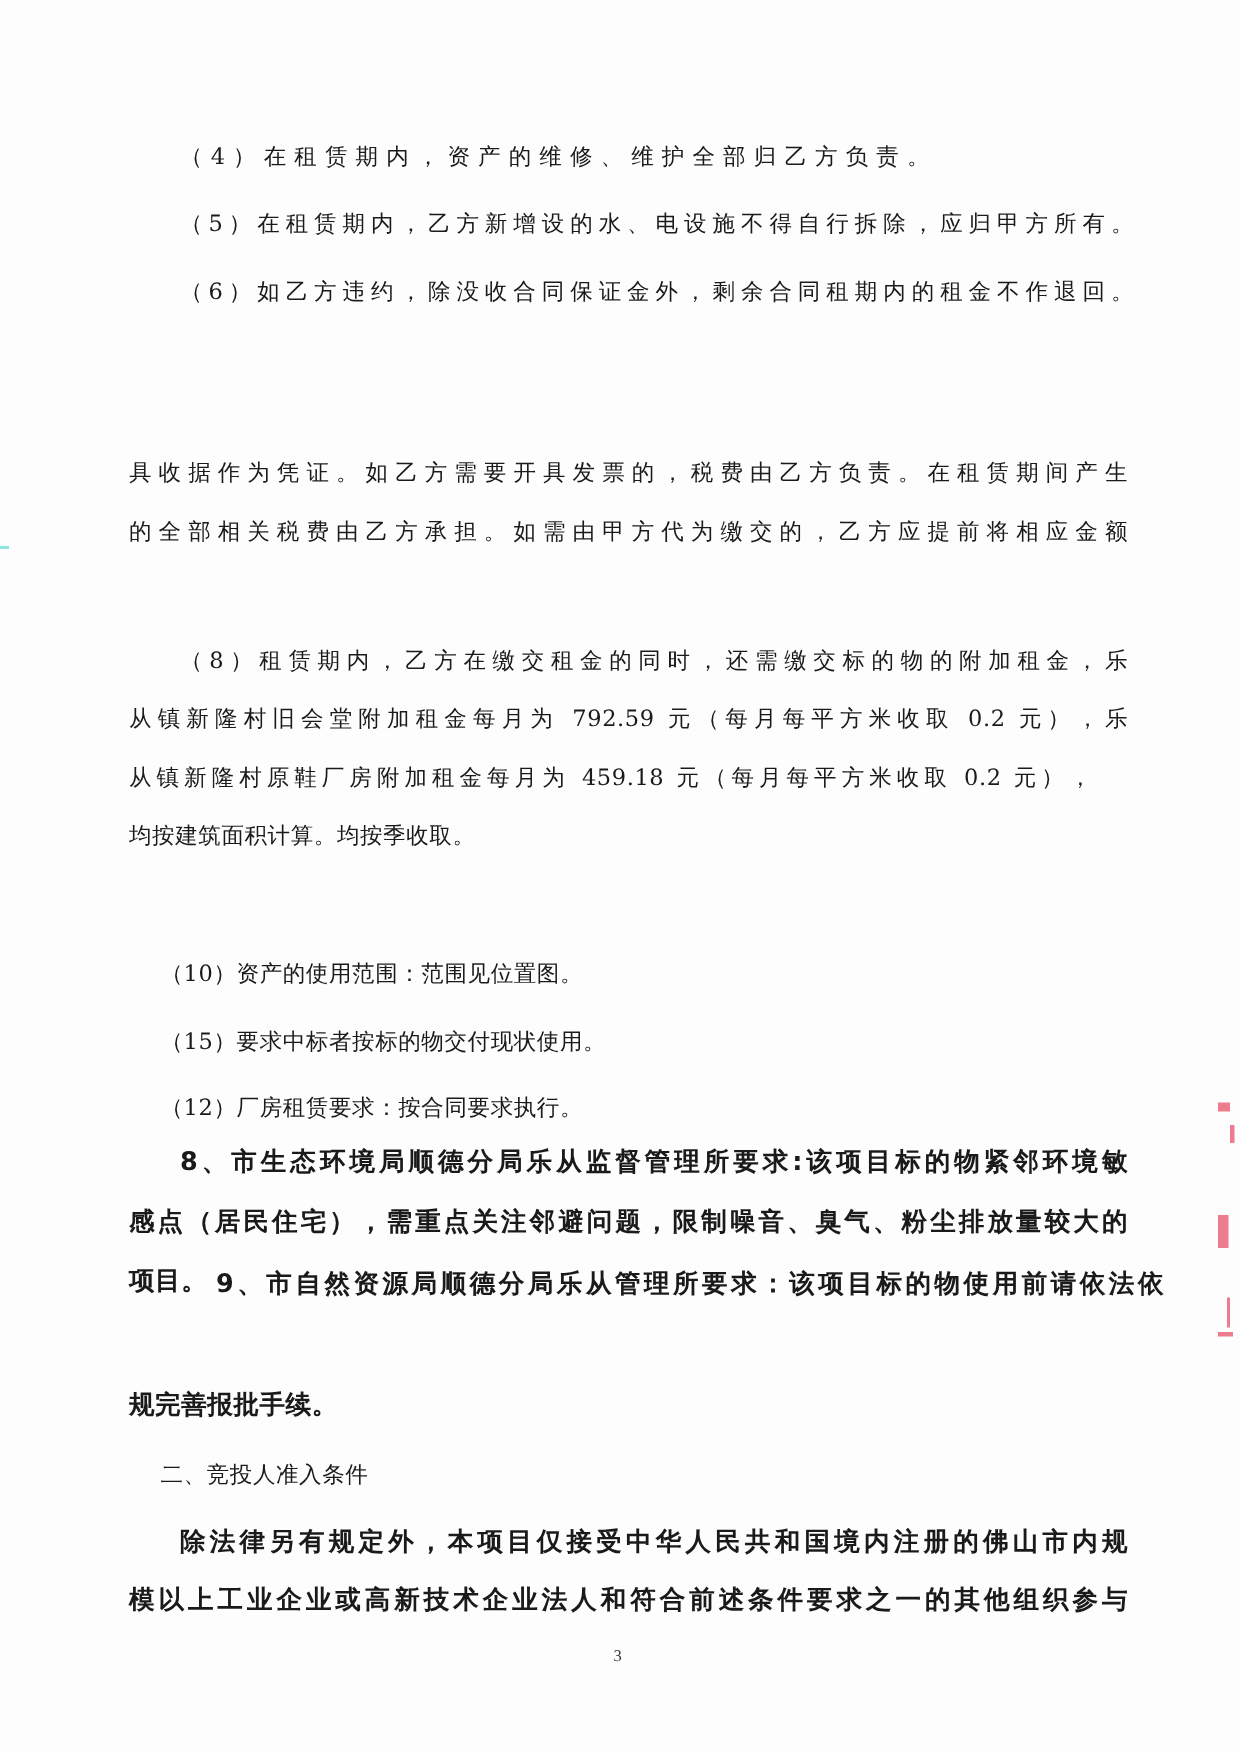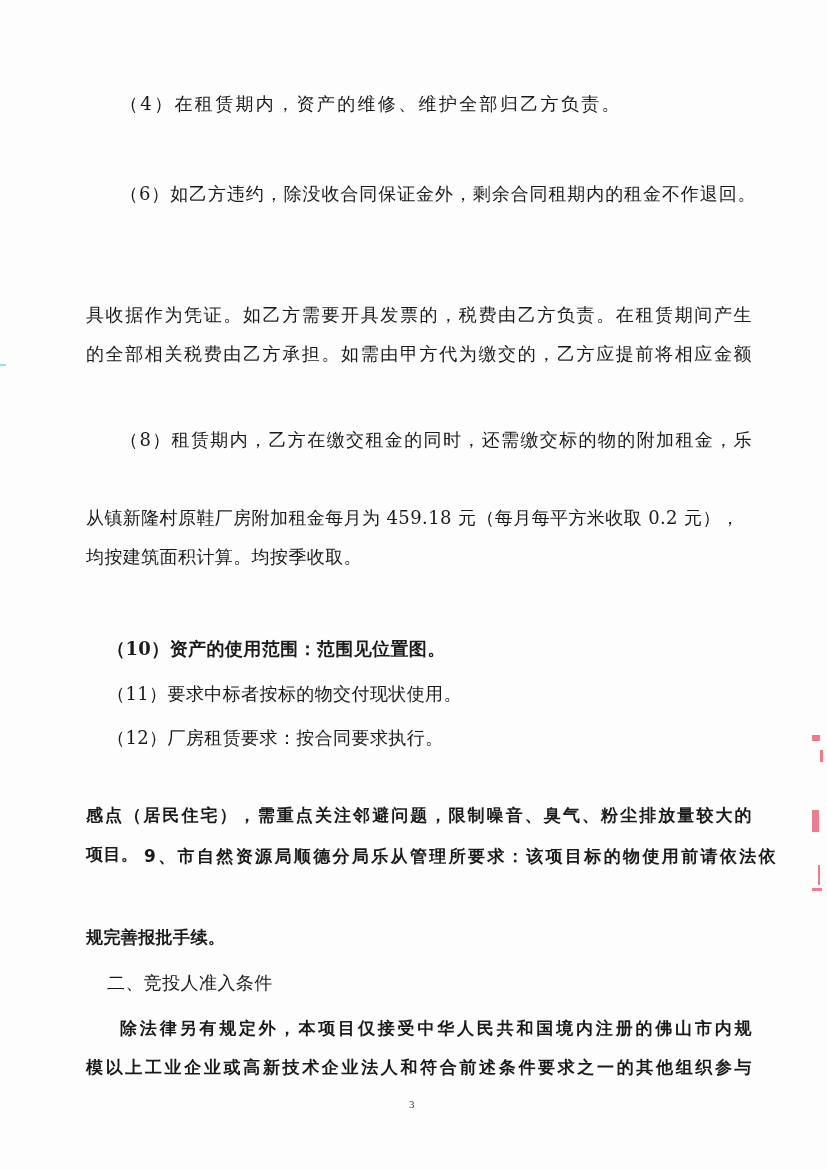--- a/index.html
+++ b/index.html
@@ -19,21 +19,21 @@
       position: absolute;
       left: 0; top: 0;
       width: 827px;
       height: 1169px;
       background: #fdfdfd;
     }
     .line {
       position: absolute;
       left: 86px;
       width: 670px;
-      font-size: 18px;
+      font-size: 15px;
       line-height: 24px;
       white-space: nowrap;
       letter-spacing: 0.4px;
     }
     .indent { left: 120px; }
     .indent-sm { left: 107px; }
     .bold { font-weight: bold; font-family: "DejaVu Sans", "Liberation Sans", sans-serif; font-size: 17px; }
     .justify { text-align: justify; text-align-last: justify; }
     .page-number {
       position: absolute;
@@ -57,33 +57,36 @@
       height: 2px;
       background: #8fe3e0;
     }
   </style>
 </head>
 <body>
 
 <div class="page">
 
   <div class="line indent justify" style="top:92px; width:500px;">（4）在租赁期内，资产的维修、维护全部归乙方负责。</div>
+  <div class="line indent justify" style="top:137px; width:636px;">（5）在租赁期内，乙方新增设的水、电设施不得自行拆除，应归甲方所有。</div>
   <div class="line indent justify" style="top:182px; width:636px;">（6）如乙方违约，除没收合同保证金外，剩余合同租期内的租金不作退回。</div>
 
   <div class="line justify" style="top:303px; width:666px;">具收据作为凭证。如乙方需要开具发票的，税费由乙方负责。在租赁期间产生</div>
   <div class="line justify" style="top:342px; width:666px;">的全部相关税费由乙方承担。如需由甲方代为缴交的，乙方应提前将相应金额</div>
 
   <div class="line indent justify" style="top:428px; width:632px;">（8）租赁期内，乙方在缴交租金的同时，还需缴交标的物的附加租金，乐</div>
+  <div class="line justify" style="top:467px; width:666px;">从镇新隆村旧会堂附加租金每月为 792.59 元（每月每平方米收取 0.2 元），乐</div>
   <div class="line justify" style="top:506px; width:642px;">从镇新隆村原鞋厂房附加租金每月为 459.18 元（每月每平方米收取 0.2 元），</div>
   <div class="line" style="top:545px;">均按建筑面积计算。均按季收取。</div>
 
-  <div class="line indent-sm" style="top:637px;font-weight:bold;">（10）资产的使用范围：范围见位置图。</div>
-  <div class="line indent-sm" style="top:682px;">（11）要求中标者按标的物交付现状使用。</div>
+  <div class="line indent-sm" style="top:637px;">（10）资产的使用范围：范围见位置图。</div>
+  <div class="line indent-sm" style="top:682px;">（15）要求中标者按标的物交付现状使用。</div>
   <div class="line indent-sm" style="top:726px;">（12）厂房租赁要求：按合同要求执行。</div>
 
+  <div class="line indent bold justify" style="top:763px; width:632px;">8、市生态环境局顺德分局乐从监督管理所要求:该项目标的物紧邻环境敏</div>
   <div class="line bold justify" style="top:803px; width:666px;">感点（居民住宅），需重点关注邻避问题，限制噪音、臭气、粉尘排放量较大的</div>
   <div class="line bold" style="top:842px;">项目。</div>
 
   <div class="line indent bold justify" style="top:844px; width:632px;margin-left:24px;">9、市自然资源局顺德分局乐从管理所要求：该项目标的物使用前请依法依</div>
   <div class="line bold" style="top:925px;">规完善报批手续。</div>
 
   <div class="line indent bold justify" style="top:1016px; width:632px;">除法律另有规定外，本项目仅接受中华人民共和国境内注册的佛山市内规</div>
 
   <div class="line indent-sm" style="top:971px;">二、竞投人准入条件</div>
   <div class="line bold justify" style="top:1055px; width:666px;">模以上工业企业或高新技术企业法人和符合前述条件要求之一的其他组织参与</div>

